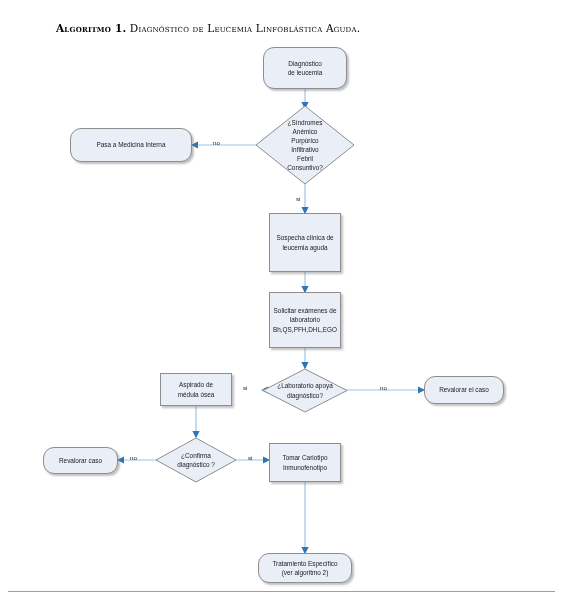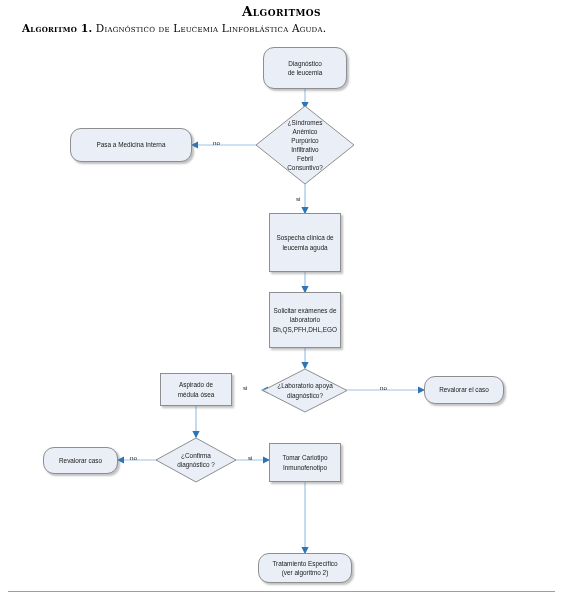--- a/index.html
+++ b/index.html
@@ -28,21 +28,21 @@
     text-align: center;
     font-family: "DejaVu Serif", serif;
     font-weight: bold;
     font-size: 13.5px;
     font-variant: small-caps;
     letter-spacing: 0.4px;
   }
   .algo-caption {
     position: absolute;
     top: 22px;
-    left: 22px;
+    left: 56px;
     font-family: "DejaVu Serif", serif;
     font-size: 10.5px;
     font-variant: small-caps;
     letter-spacing: 0.2px;
     white-space: nowrap;
   }
   .algo-caption .lead {
     font-weight: bold;
   }
   .algo-caption .rest {
@@ -118,21 +118,20 @@
     color: #1a1a1a;
     background: transparent;
     line-height: 1;
   }
 </style>
 </head>
 <body>
 
 <div class="page">
 
-  <div class="doc-title">Algoritmos</div>
 
   <div class="algo-caption">
     <span class="lead">Algoritmo 1.</span>
     <span class="rest">Diagnóstico de Leucemia Linfoblástica Aguda.</span>
   </div>
 
   <svg id="flow" viewBox="0 0 563 599">
     <defs>
       <marker id="ah" markerWidth="6" markerHeight="6" refX="5" refY="3" orient="auto">
         <path d="M0,0 L6,3 L0,6 z" fill="#2e75b6"></path>

